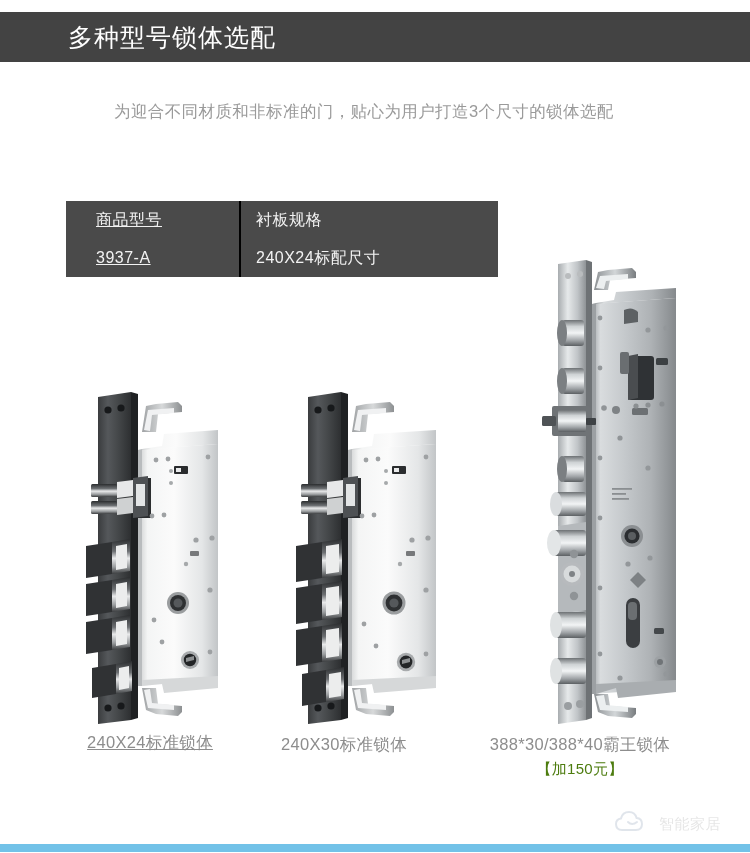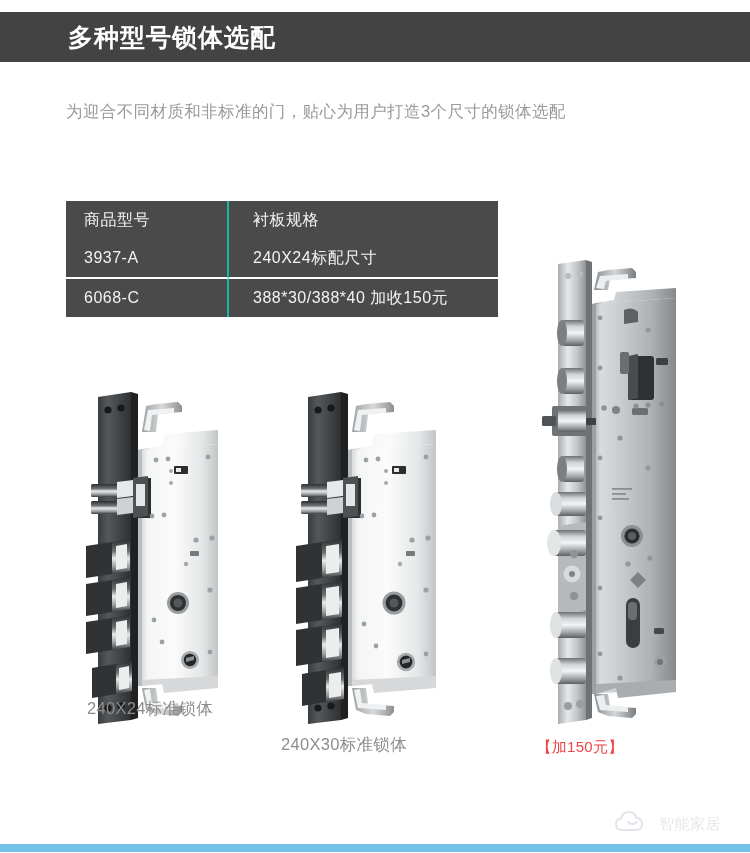--- a/index.html
+++ b/index.html
@@ -25,37 +25,38 @@
     height: 50px;
     background: #434343;
     display: flex;
     align-items: center;
   }
   .header-title {
     color: #ffffff;
     font-size: 25px;
     letter-spacing: 1px;
     margin-left: 68px;
-    font-weight: 700;
+    font-weight: 400;
     line-height: 1;
   }
 
   
   .intro {
     position: absolute;
     left: 66px;
     top: 96px;
     width: 640px;
   }
   .intro-line {
     color: #9a9a9a;
     font-size: 16.5px;
     line-height: 31px;
     white-space: nowrap;
     letter-spacing: 0.4px;
+    margin-left: 48px;
   }
 
   
   .spec-table {
     position: absolute;
     left: 66px;
     top: 201px;
     width: 432px;
     border-collapse: separate;
     border-spacing: 0;
@@ -68,25 +69,26 @@
     height: 36px;
     vertical-align: middle;
     border-bottom: 2px solid #ffffff;
     letter-spacing: 0.5px;
   }
   .spec-table tr:last-child td {
     border-bottom: none;
   }
   .col-model {
     width: 142px;
-    padding-left: 18px;
-    border-right: 2px solid #14b8a6;
+    padding-left: 30px;
+    border-right: 2px solid #000000;
+    text-decoration: underline;
   }
   .col-spec {
-    padding-left: 24px;
+    padding-left: 15px;
   }
   .spec-table thead td {
     font-size: 16px;
   }
 
   
   .locks {
     position: absolute;
     left: 0;
     top: 258px;
@@ -102,26 +104,26 @@
   
   .caption {
     position: absolute;
     text-align: center;
     color: #8d8d8d;
     font-size: 16.5px;
     line-height: 22px;
     letter-spacing: 0.3px;
     white-space: nowrap;
   }
-  .caption-1 { left: 60px;  top: 697px; width: 180px; }
+  .caption-1 { left: 60px;  top: 731px; width: 180px; text-decoration: underline; }
   .caption-2 { left: 249px; top: 733px; width: 190px; }
   .caption-3 { left: 455px; top: 733px; width: 250px; }
   .caption-extra {
     display: block;
-    color: #ef4444;
+    color: #4d7c0f;
     font-size: 15px;
     line-height: 24px;
     margin-top: 2px;
   }
 
   
   .watermark {
     position: absolute;
     left: 614px;
     top: 806px;
@@ -167,24 +169,20 @@
   <thead>
     <tr>
       <td class="col-model">商品型号</td>
       <td class="col-spec">衬板规格</td>
     </tr>
   </thead>
   <tbody>
     <tr>
       <td class="col-model">3937-A</td>
       <td class="col-spec">240X24标配尺寸</td>
-    </tr>
-    <tr>
-      <td class="col-model">6068-C</td>
-      <td class="col-spec">388*30/388*40 加收150元</td>
     </tr>
   </tbody>
 </table>
 
 <div class="locks">
 
   <div class="lock-slot" style="left:86px; bottom:0;">
     <svg width="160" height="340" viewBox="0 0 160 340">
       <defs>
         <linearGradient id="g1plate" x1="0" y1="0" x2="1" y2="0">
@@ -540,20 +538,21 @@
 
 <div class="caption caption-1">
   <span>240X24标准锁体</span>
 </div>
 
 <div class="caption caption-2">
   <span>240X30标准锁体</span>
 </div>
 
 <div class="caption caption-3">
+  <span>388*30/388*40霸王锁体</span>
   <span class="caption-extra">【加150元】</span>
 </div>
 
 <div class="watermark">
   <svg class="watermark-mark" width="40" height="26" viewBox="0 0 40 26">
     <path d="M8 20 q-6 0 -6 -6 q0 -5 5 -5.6 q1.5 -6.4 8 -6.4 q6 0 7.6 6 q5.4 0.4 5.4 6 q0 6 -6 6 z" fill="none" stroke="#1a3c6e" stroke-width="2"></path>
     <path d="M14 12 q4 4 9 0" fill="none" stroke="#1a3c6e" stroke-width="2" stroke-linecap="round"></path>
   </svg>
   <span class="watermark-text">智能家居</span>
 </div>

